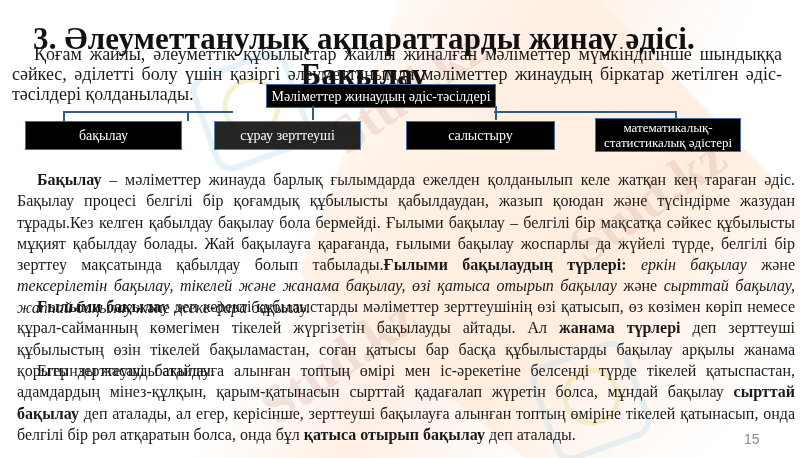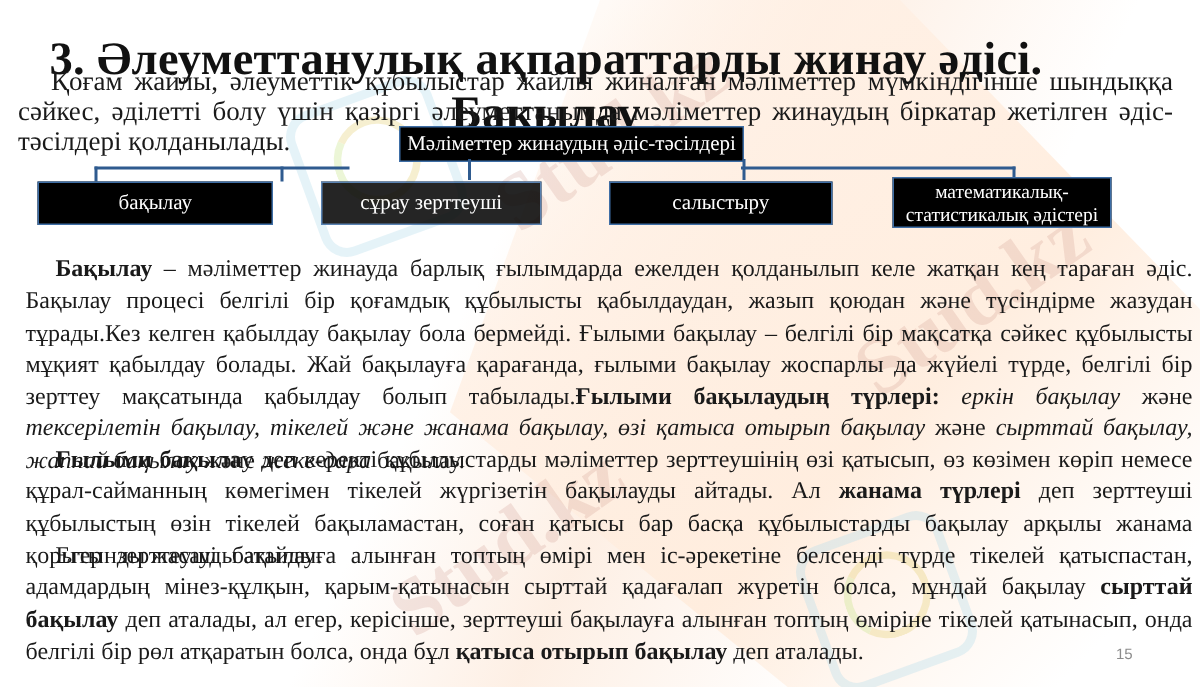--- a/index.html
+++ b/index.html
@@ -49,21 +49,21 @@
       border: 1px solid #3e6ea6; font-size: 14px; text-align: center;
       display: flex; align-items: center; justify-content: center; line-height: 15px;
     }
     .line { position: absolute; background: #2f5b8f; }
     .para {
       position: absolute; left: 6px; width: 778px; margin: 11px;
       font-size: 16px; line-height: 21.3px; text-align: justify; text-indent: 20px;
     }
     .page-num {
       position: absolute; left: 744px; top: 431px; font-family: "Liberation Sans", sans-serif;
-      font-size: 10px; color: #8c8c8c;
+      font-size: 14px; color: #8c8c8c;
     }
     b { font-weight: bold; }
     i { font-style: italic; }
   </style>
 </head>
 <body>
 
 <div class="bg-wedge2"></div>
 <div class="bg-wedge"></div>
 <div class="wm-logo" style="left:200px; top:60px;"></div>

